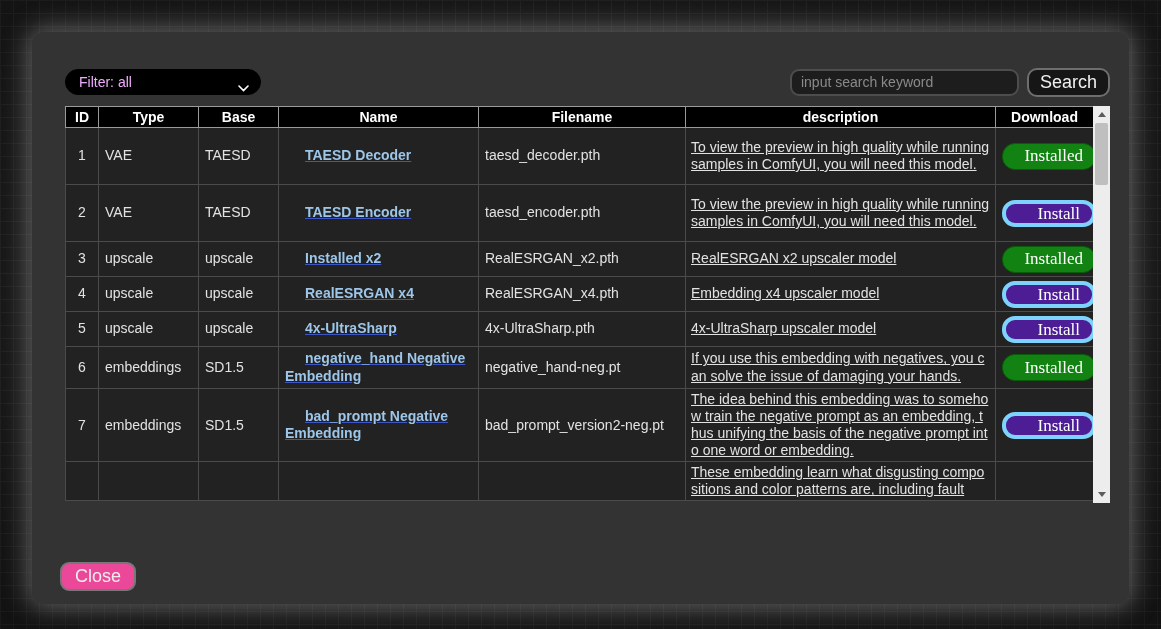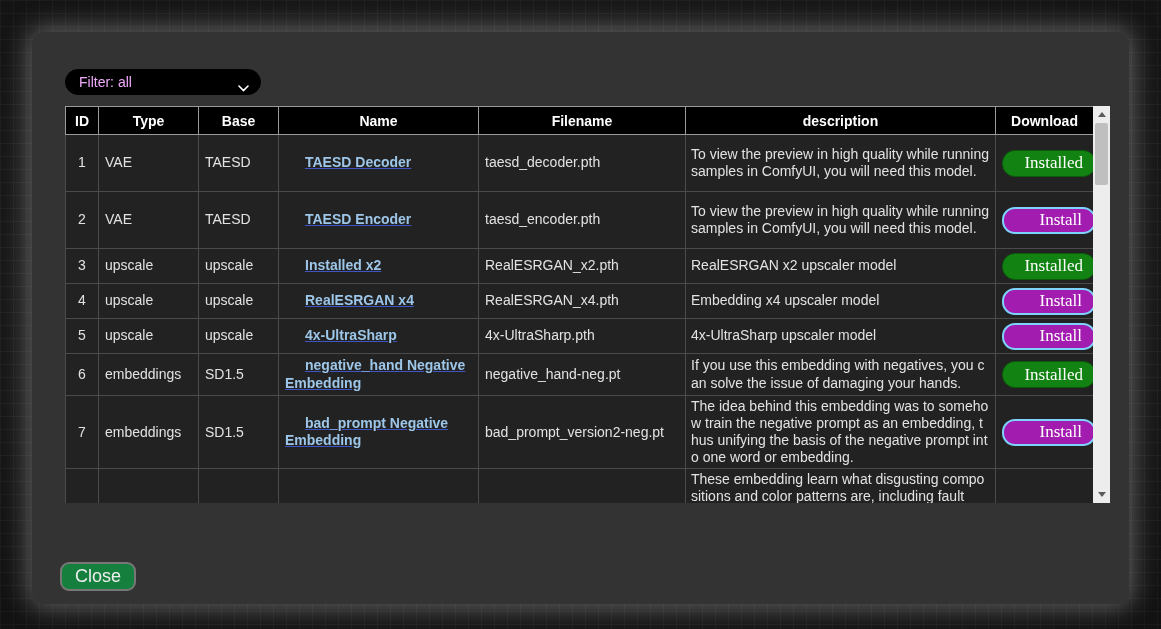--- a/index.html
+++ b/index.html
@@ -44,68 +44,72 @@
     height:29px; padding:0 11px; background:#161616; color:#f0f0f0;
     border:2px solid #6e6e6e; border-radius:10px; font-size:18px;
     font-family:"Liberation Sans", sans-serif; cursor:pointer;
   }
   
   .table-area { width:1045px; height:397px; display:flex; }
   .table-viewport { width:1028px; height:397px; overflow:hidden; }
   table { border-collapse:collapse; table-layout:fixed; width:1028px; }
   th {
     background:#000; color:#fff; font-weight:bold; font-size:14px;
-    border:1px solid #9a9a9a; height:28px; padding:1px 4px;
+    border:1px solid #9a9a9a; height:21px; padding:1px 4px;
   }
   td {
     background:#222222; color:#e2e2e2; font-size:14px; line-height:1.22;
     border:1px solid #4b4b4b; padding:2px 6px; vertical-align:middle;
   }
   td.c-id { text-align:center; }
-  td.c-desc { word-break:break-all; padding:2px 5px; }
+  td.c-desc { word-break:break-all; padding:2px 5px;text-decoration:underline; }
   td.c-dl { text-align:center; }
   a.name-link { color:#3f54c5; text-decoration:underline; font-weight:bold; cursor:pointer; }
   a.name-link .name-text { color:#9dc6e8;margin-left:20px; }
   button.dl-btn {
     min-width:94px; height:27px; border-radius:13px; font-size:17px;
     font-family:Liberation Serif, serif; color:#fff; cursor:pointer; padding:0 12px;text-align:right;
   }
   button.dl-btn.installed { background:#128312; border:1px solid #0a5c0a; }
-  button.dl-btn.install { background:#a21caf; border:2px solid #7dd3fc; }
+  button.dl-btn.install { background:#4c1d95; border:4px solid #7dd3fc; }
   
   .scrollbar { width:17px; height:397px; background:#ededed; position:relative; }
   .sb-btn { position:absolute; left:0; width:17px; height:15px; display:flex; align-items:center; justify-content:center; cursor:pointer; }
   .sb-btn.up { top:1px; } .sb-btn.down { bottom:1px; }
   .tri-up { width:0; height:0; border-left:4px solid transparent; border-right:4px solid transparent; border-bottom:5px solid #5c5c5c; }
   .tri-down { width:0; height:0; border-left:4px solid transparent; border-right:4px solid transparent; border-top:5px solid #5c5c5c; }
   .sb-thumb { position:absolute; left:2px; top:17px; width:13px; height:62px; background:#bfbfbf; border-radius:2px; cursor:pointer; }
   
   button.close-btn {
     position:absolute; left:28px; bottom:13px; height:29px; padding:0 13px;
-    background:#15803d; color:#ededed; border:2px solid #777; border-radius:9px;
+    background:#ec4899; color:#ededed; border:2px solid #777; border-radius:9px;
     font-size:18px; font-family:"Liberation Sans", sans-serif; cursor:pointer;
   }
 </style>
 </head>
 <body>
 
 <div class="vignette"></div>
 
 <div class="dialog">
 
   <div class="toolbar">
     <div class="select-wrap">
       <select class="filter">
         <option>Filter: all</option>
       </select>
       <span class="select-chevron">
         <svg width="11" height="7" viewBox="0 0 11 7">
             <path d="M1 1 L5.5 5.5 L10 1" stroke="#ffffff" stroke-width="1.6" fill="none" stroke-linecap="round"></path>
           </svg>
       </span>
+    </div>
+    <div class="search-group">
+      <input class="search" type="text" placeholder="input search keyword" style="">
+      <button class="search-btn">Search</button>
     </div>
   </div>
 
   <div class="table-area">
     <div class="table-viewport">
       <table>
         <colgroup>
           <col style="width:33px">
             <col style="width:100px">
             <col style="width:80px">

